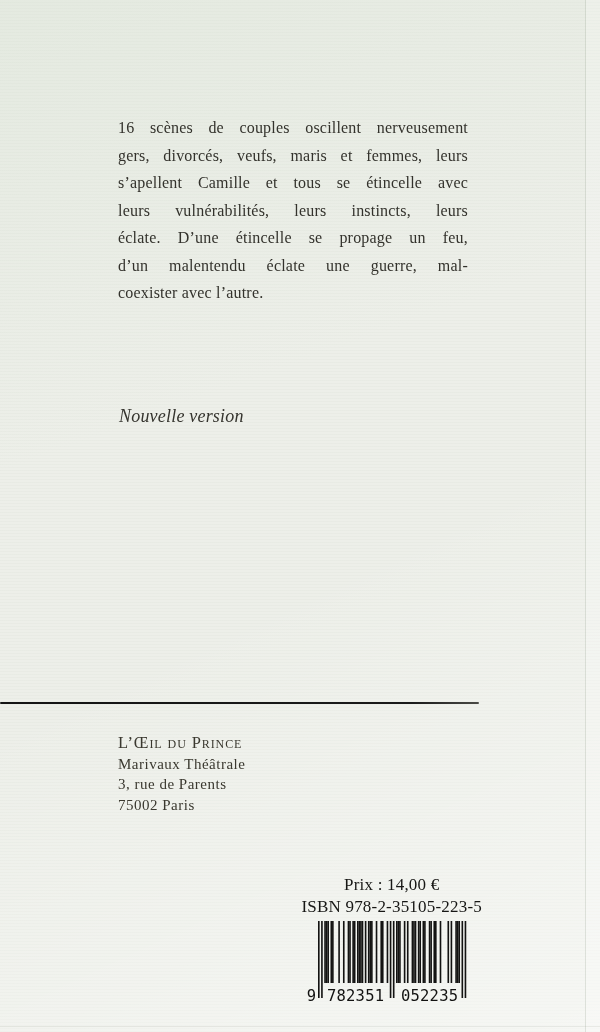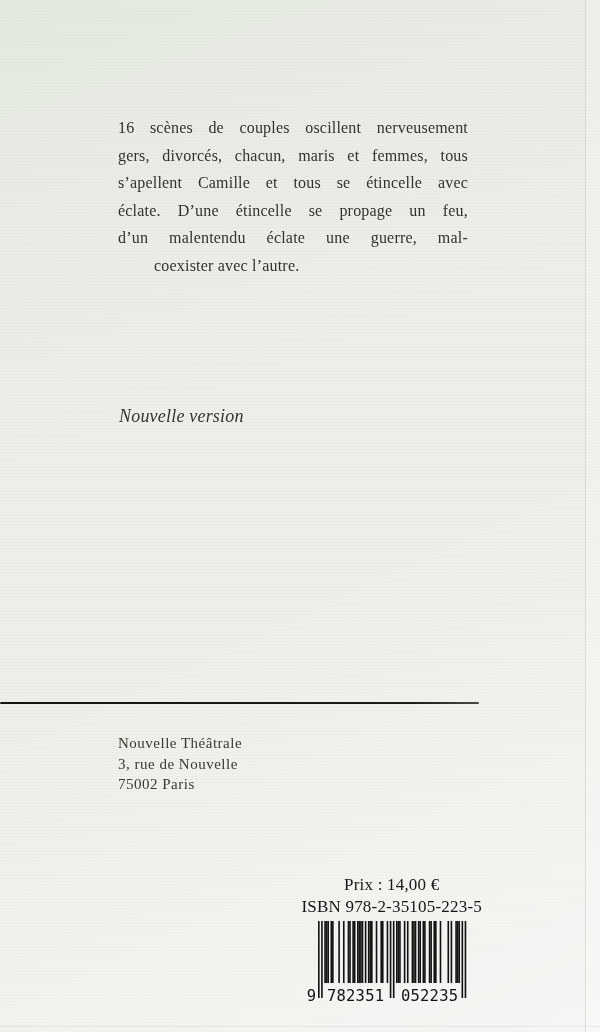--- a/index.html
+++ b/index.html
@@ -12,21 +12,21 @@
       linear-gradient(335deg, rgba(255,255,255,0.50) 0%, rgba(255,255,255,0) 45%),
       repeating-linear-gradient(0deg, rgba(158,170,152,0.055) 0px, rgba(158,170,152,0.055) 1px, rgba(0,0,0,0) 1px, rgba(0,0,0,0) 3px);
   }
   .cover{position:absolute;inset:0;}
 
   
   .blurb{position:absolute;left:118px;top:114px;width:350px;color:#33322c;
          font-size:16px;letter-spacing:0.2px;}
   .jline{text-align:justify;line-height:27.5px;height:27.5px;overflow:hidden;}
   .jline::after{content:"";display:inline-block;width:100%;height:0;}
-  .jline.last{text-align:left;margin-left:36px;}
+  .jline.last{text-align:left;}
   .jline.last::after{content:none;}
 
   .edition-note{position:absolute;left:119px;top:406px;color:#35342e;
                 font-style:italic;font-size:18px;letter-spacing:0.2px;}
 
   .rule{position:absolute;left:0;top:702px;width:479px;height:2px;
         background:linear-gradient(90deg,#141414 0%,#1b1b1b 86%,#4a4a46 100%);
         border-radius:1px;}
 
   .publisher{position:absolute;left:118px;top:733px;color:#3a382f;
@@ -49,34 +49,36 @@
   .edge-bottom{position:absolute;left:0;right:0;bottom:5px;height:1px;
               background:rgba(150,158,142,0.16);}
 </style>
 </head>
 <body>
 
 <div class="cover">
 
   <div class="blurb">
     <div class="jline">16 scènes de couples oscillent nerveusement</div>
-    <div class="jline">gers, divorcés, chacun, maris et femmes, tous</div>
+    <div class="jline">gers, divorcés, veufs, maris et femmes, leurs</div>
     <div class="jline">s’apellent Camille et tous se étincelle avec</div>
+    <div class="jline">leurs vulnérabilités, leurs instincts, leurs</div>
     <div class="jline">éclate. D’une étincelle se propage un feu,</div>
     <div class="jline">d’un malentendu éclate une guerre, mal-</div>
     <div class="jline last">coexister avec l’autre.</div>
   </div>
 
   <div class="edition-note">Nouvelle version</div>
 
   <div class="rule"></div>
 
   <div class="publisher">
-    <div>Nouvelle Théâtrale</div>
-    <div>3, rue de Nouvelle</div>
+    <div class="publisher-name">L’Œil du Prince</div>
+    <div>Marivaux Théâtrale</div>
+    <div>3, rue de Parents</div>
     <div>75002 Paris</div>
   </div>
 
   <div class="sales">
     <div>Prix : 14,00 €</div>
     <div>ISBN 978-2-35105-223-5</div>
   </div>
 
   <div class="barcode-wrap">
     <svg width="163" height="86" viewBox="0 0 163 86" xmlns="http://www.w3.org/2000/svg">

